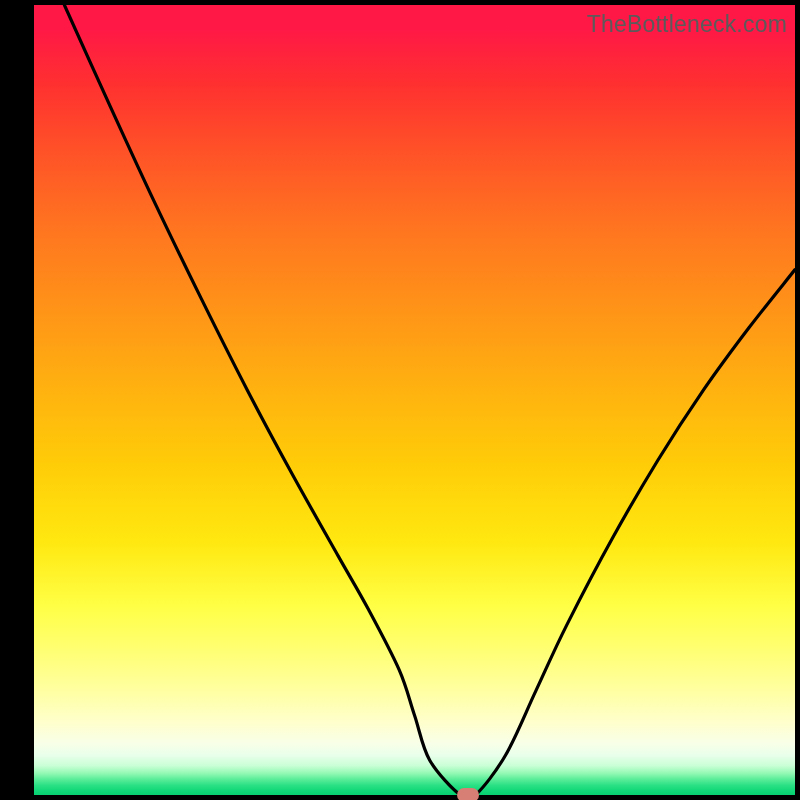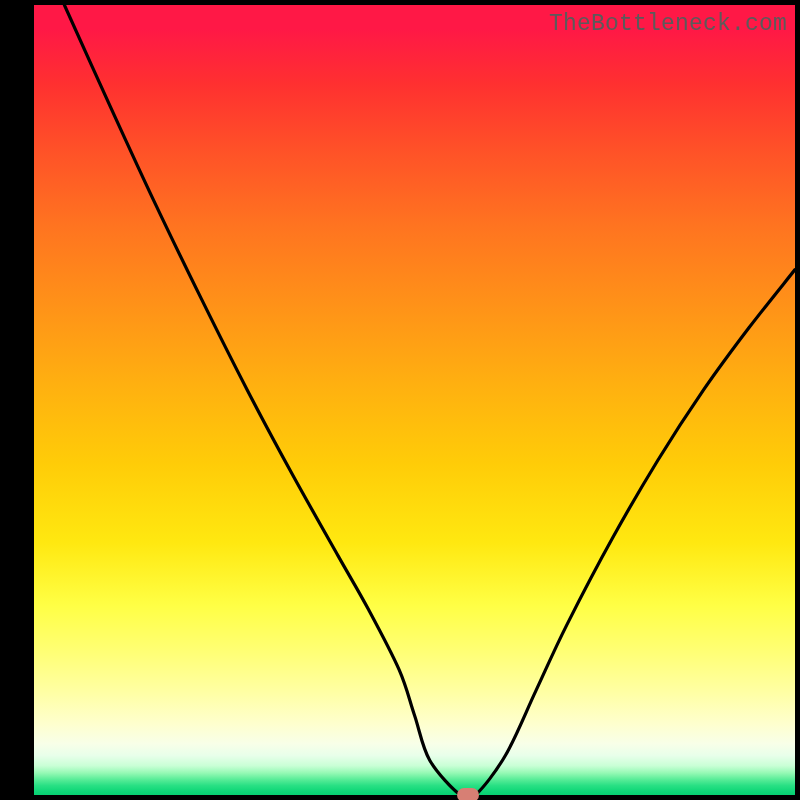--- a/index.html
+++ b/index.html
@@ -49,21 +49,20 @@
   }
   .watermark {
     position: absolute;
     top: 6px;
     right: 8px;
     color: #5b5b5b;
     font-size: 23px;
     font-weight: 500;
     letter-spacing: 0.2px;
     pointer-events: none;
-    font-family: Liberation Mono, monospace;
   }
   svg.curve {
     position: absolute;
     left: 0;
     top: 0;
     width: 761px;
     height: 790px;
   }
   .marker {
     position: absolute;

